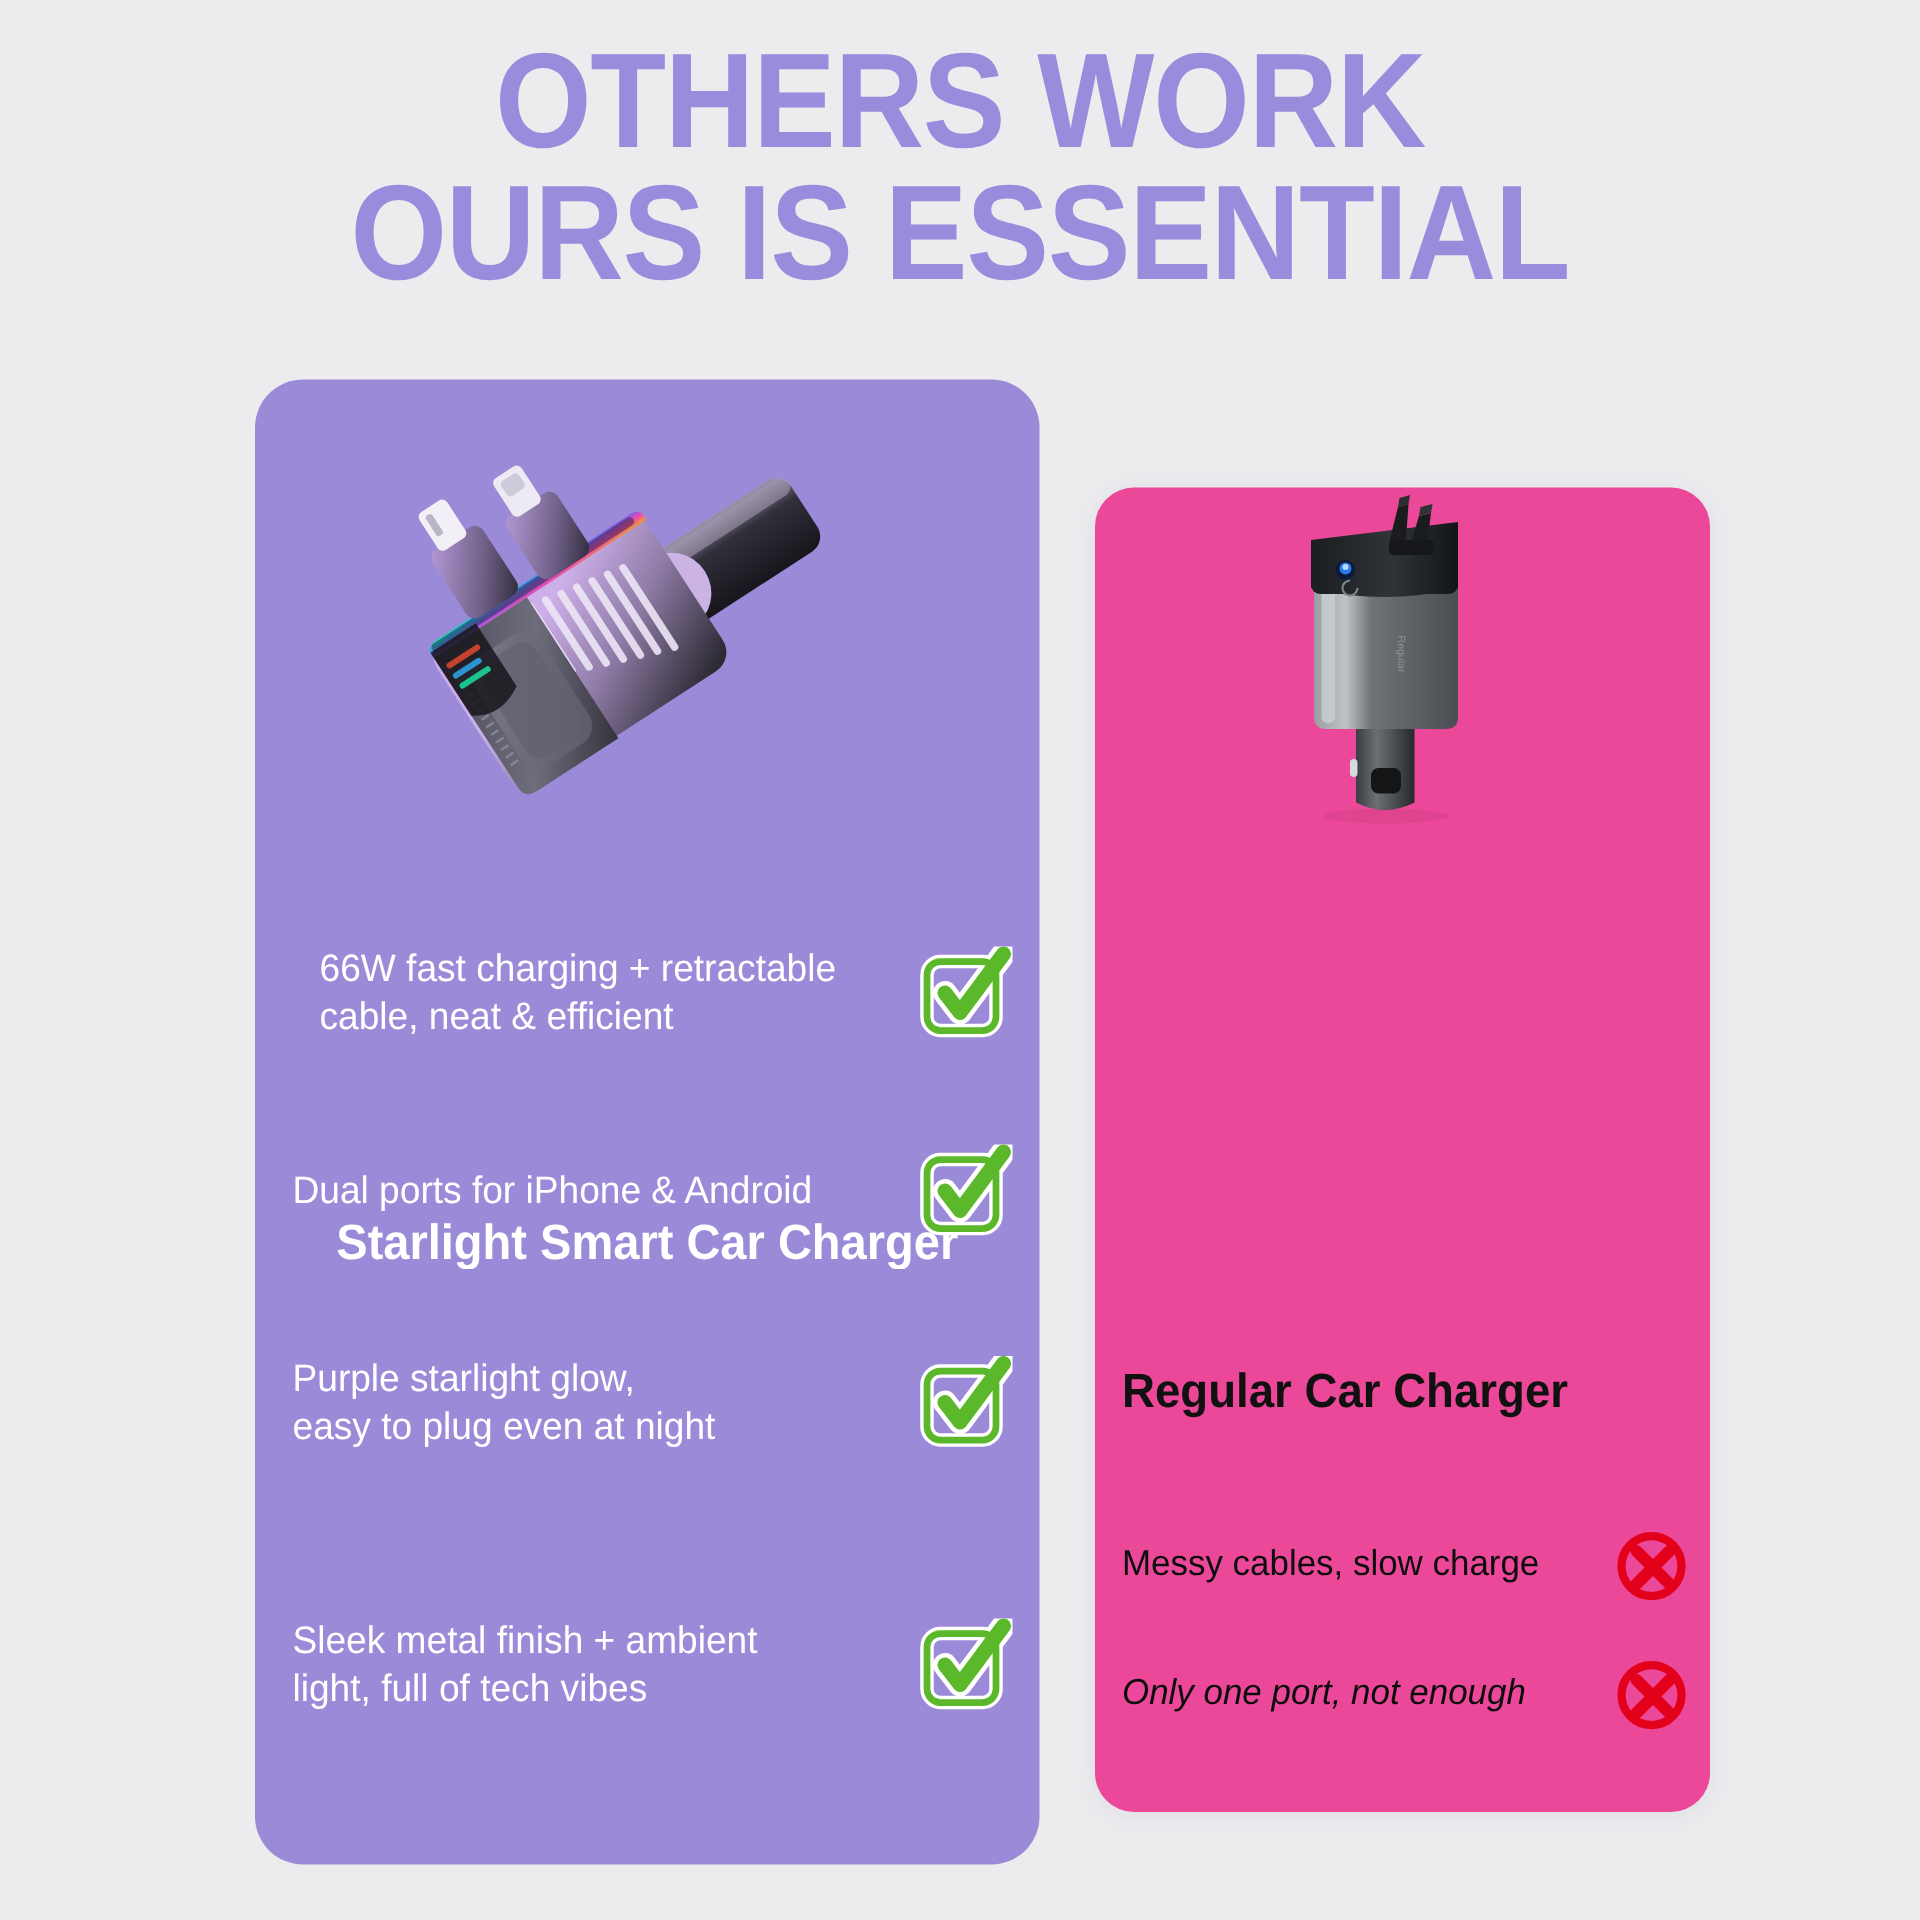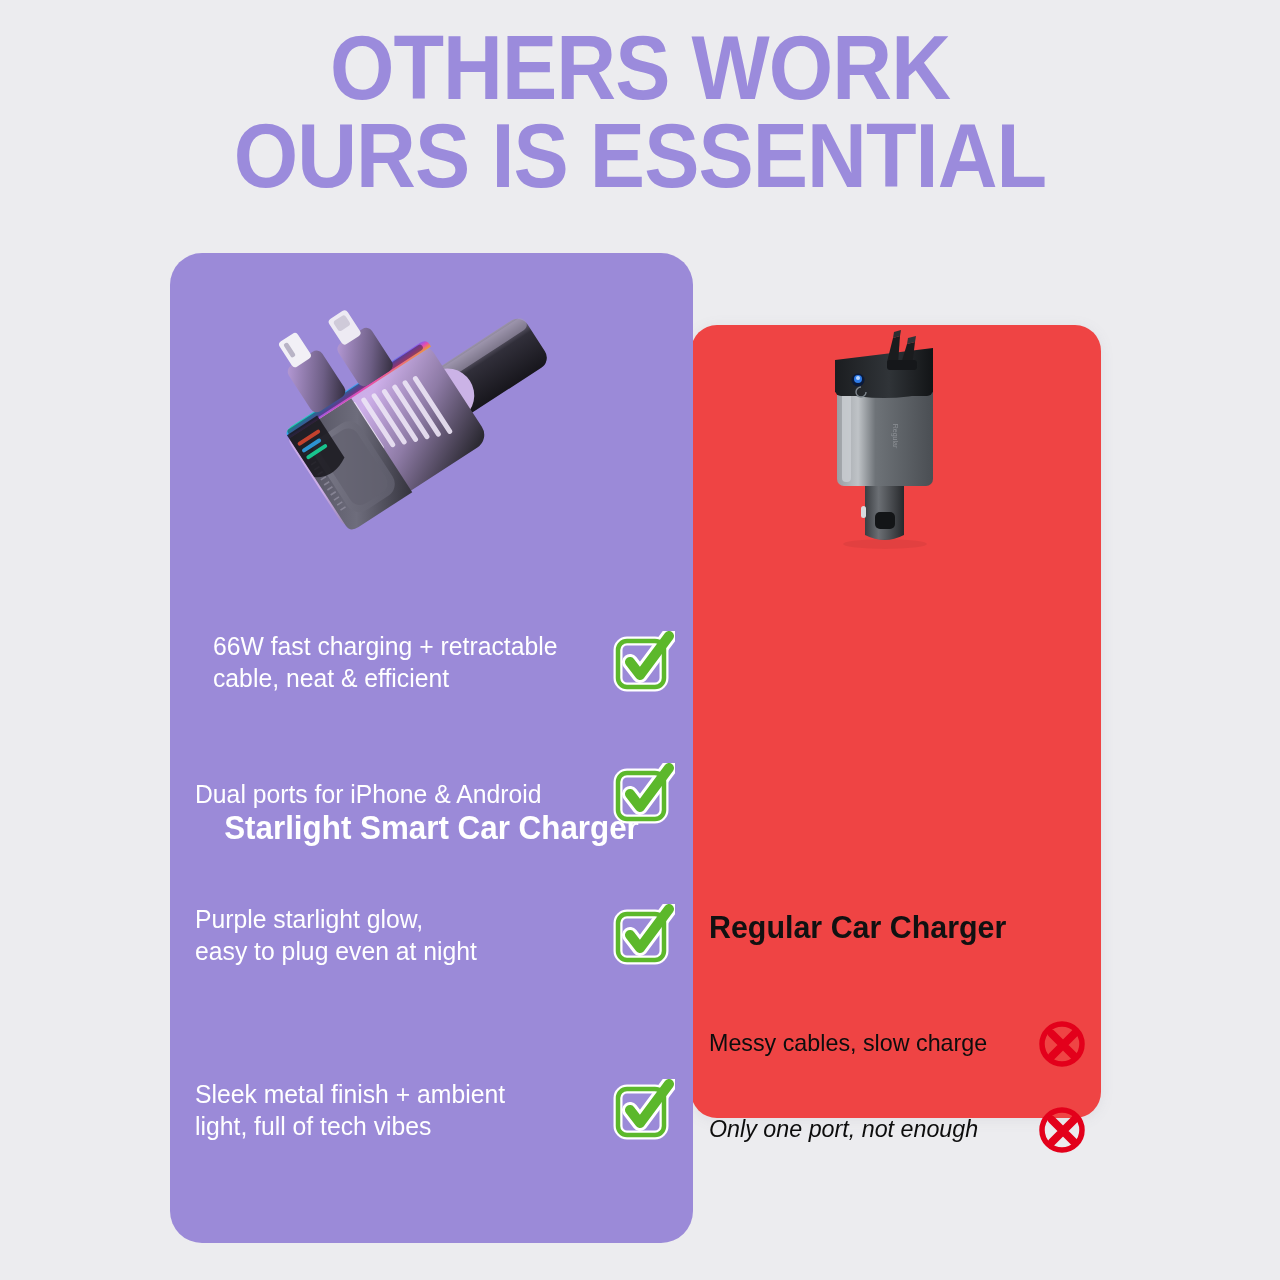--- a/index.html
+++ b/index.html
@@ -29,25 +29,25 @@
     letter-spacing: -1px;
     transform: scaleX(0.92);
     transform-origin: 50% 0;
     white-space: nowrap;
   }
   #headline .hl-line { display: block; }
 
   
   #card-regular {
     position: absolute;
-    left: 691px;
+    left: 730px;
     top: 325px;
     width: 410px;
-    height: 793px;
-    background: #ef4444;
+    height: 883px;
+    background: #ec4899;
     border-radius: 26px;
     box-shadow: 0 2px 14px rgba(120,120,140,0.10);
     z-index: 1;
   }
   #card-starlight {
     position: absolute;
     left: 170px;
     top: 253px;
     width: 523px;
     height: 990px;

